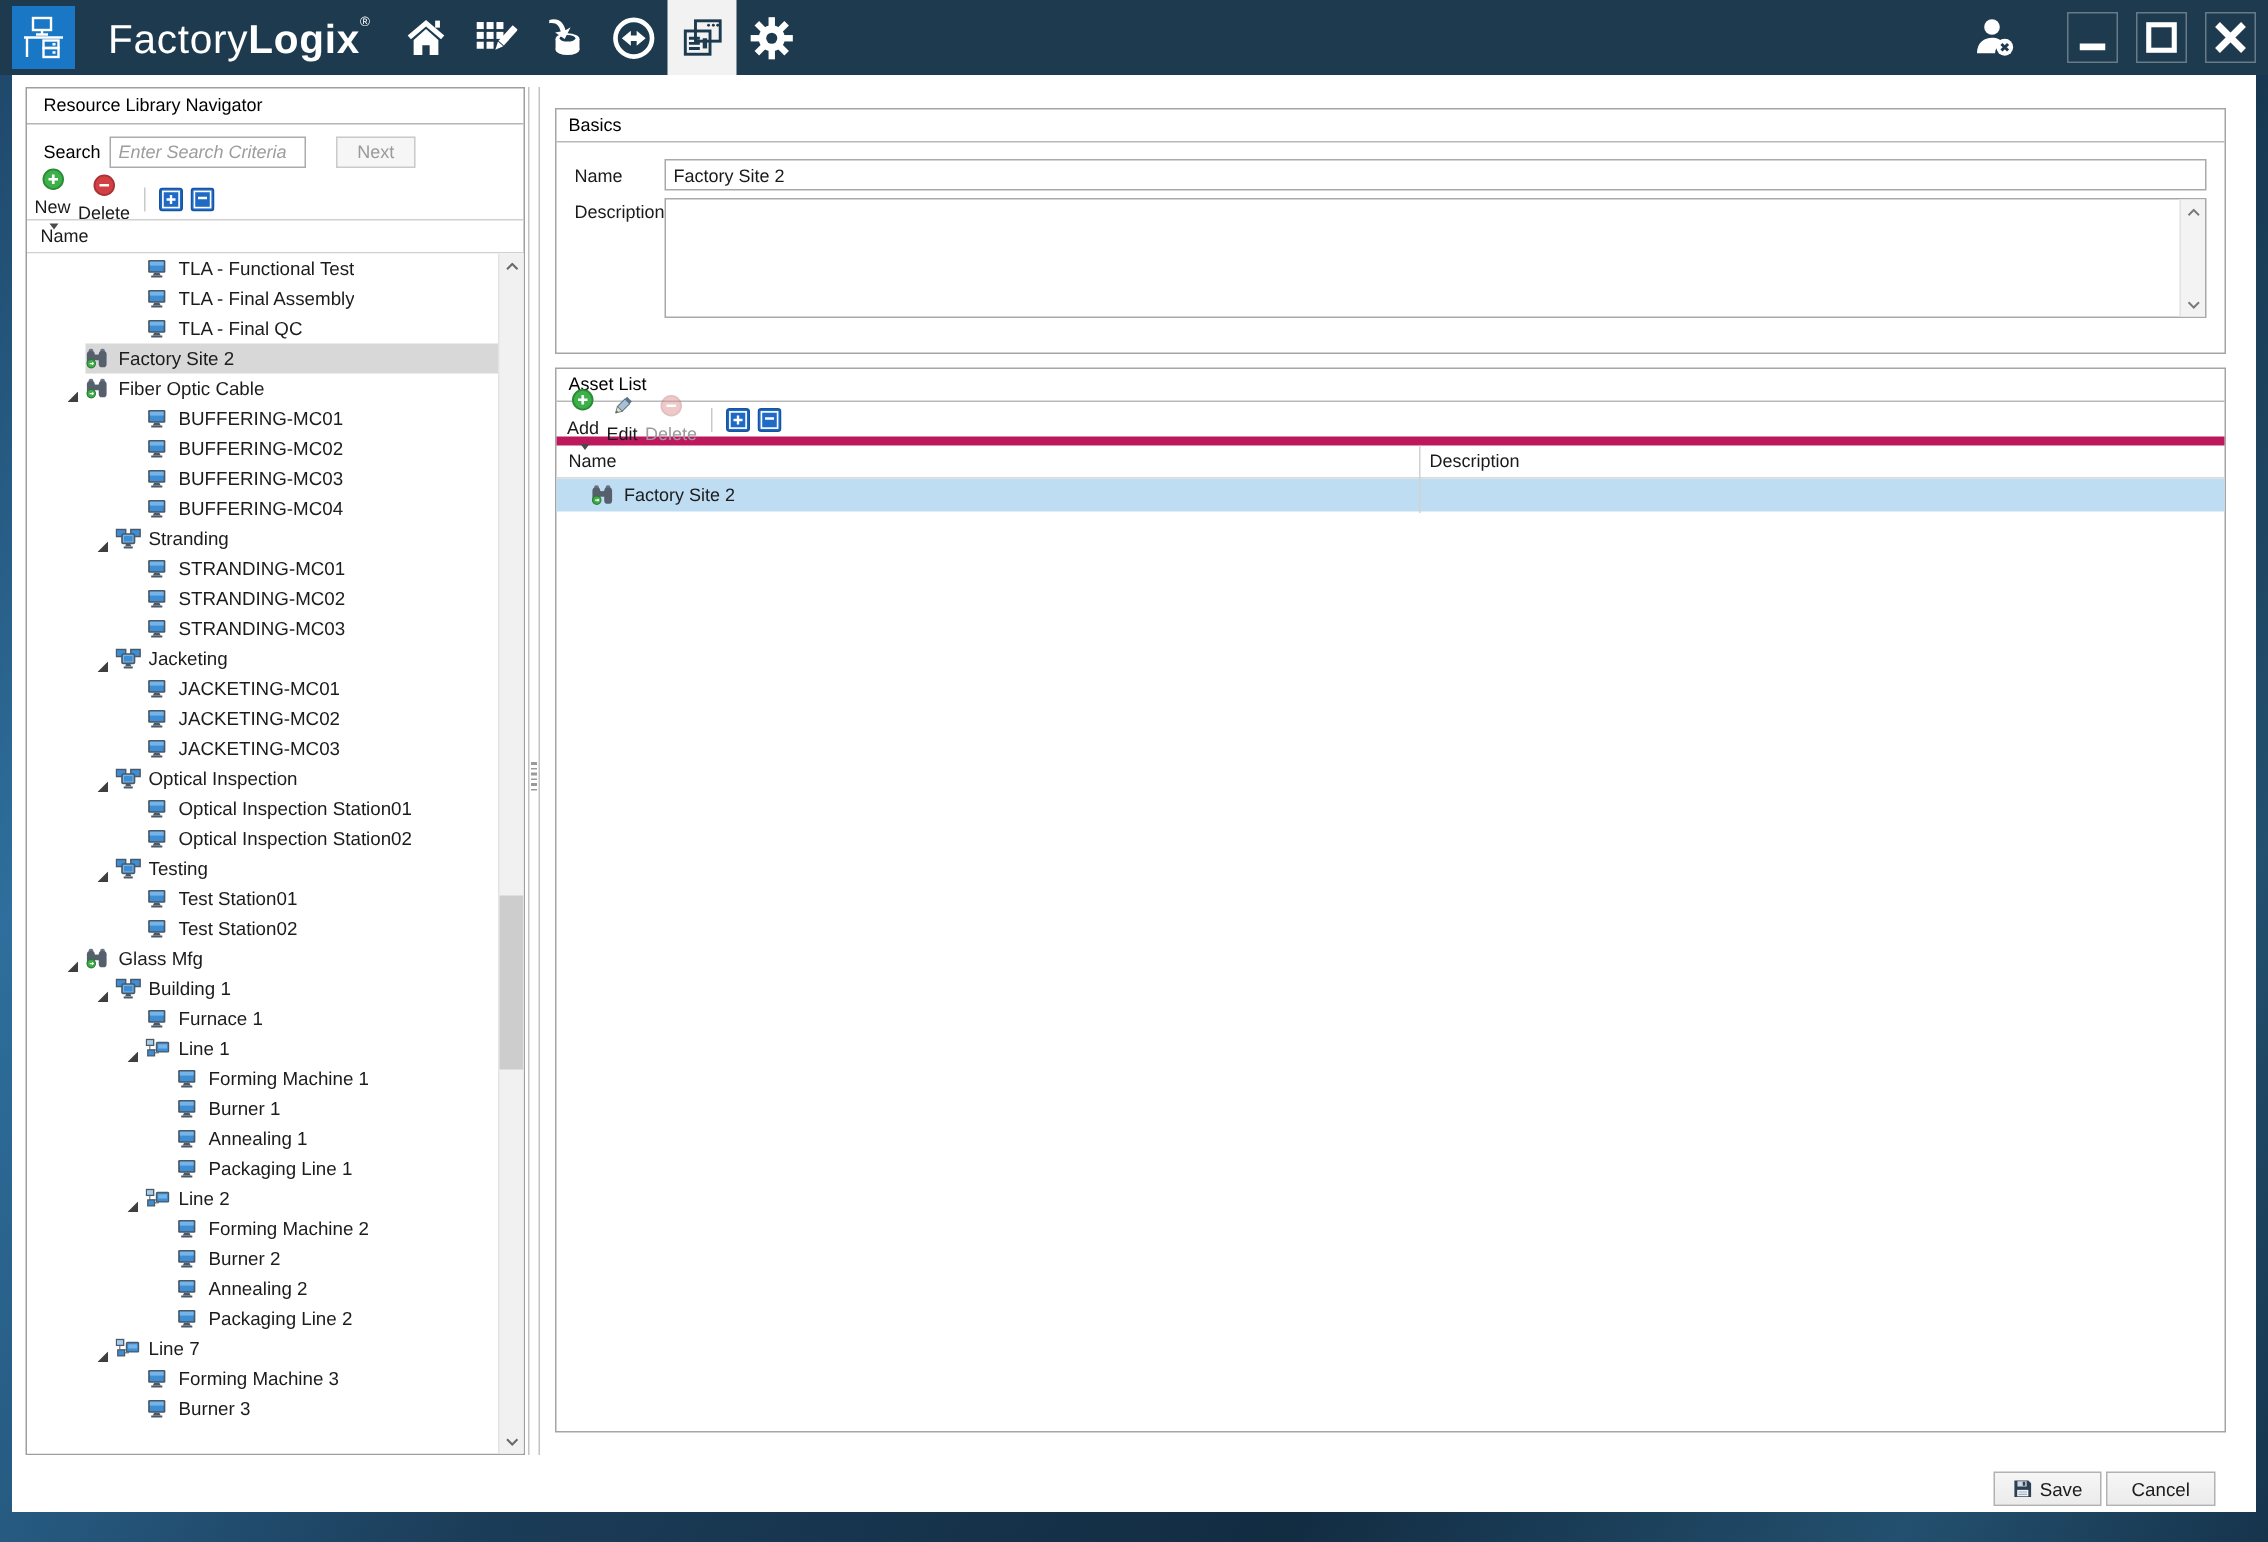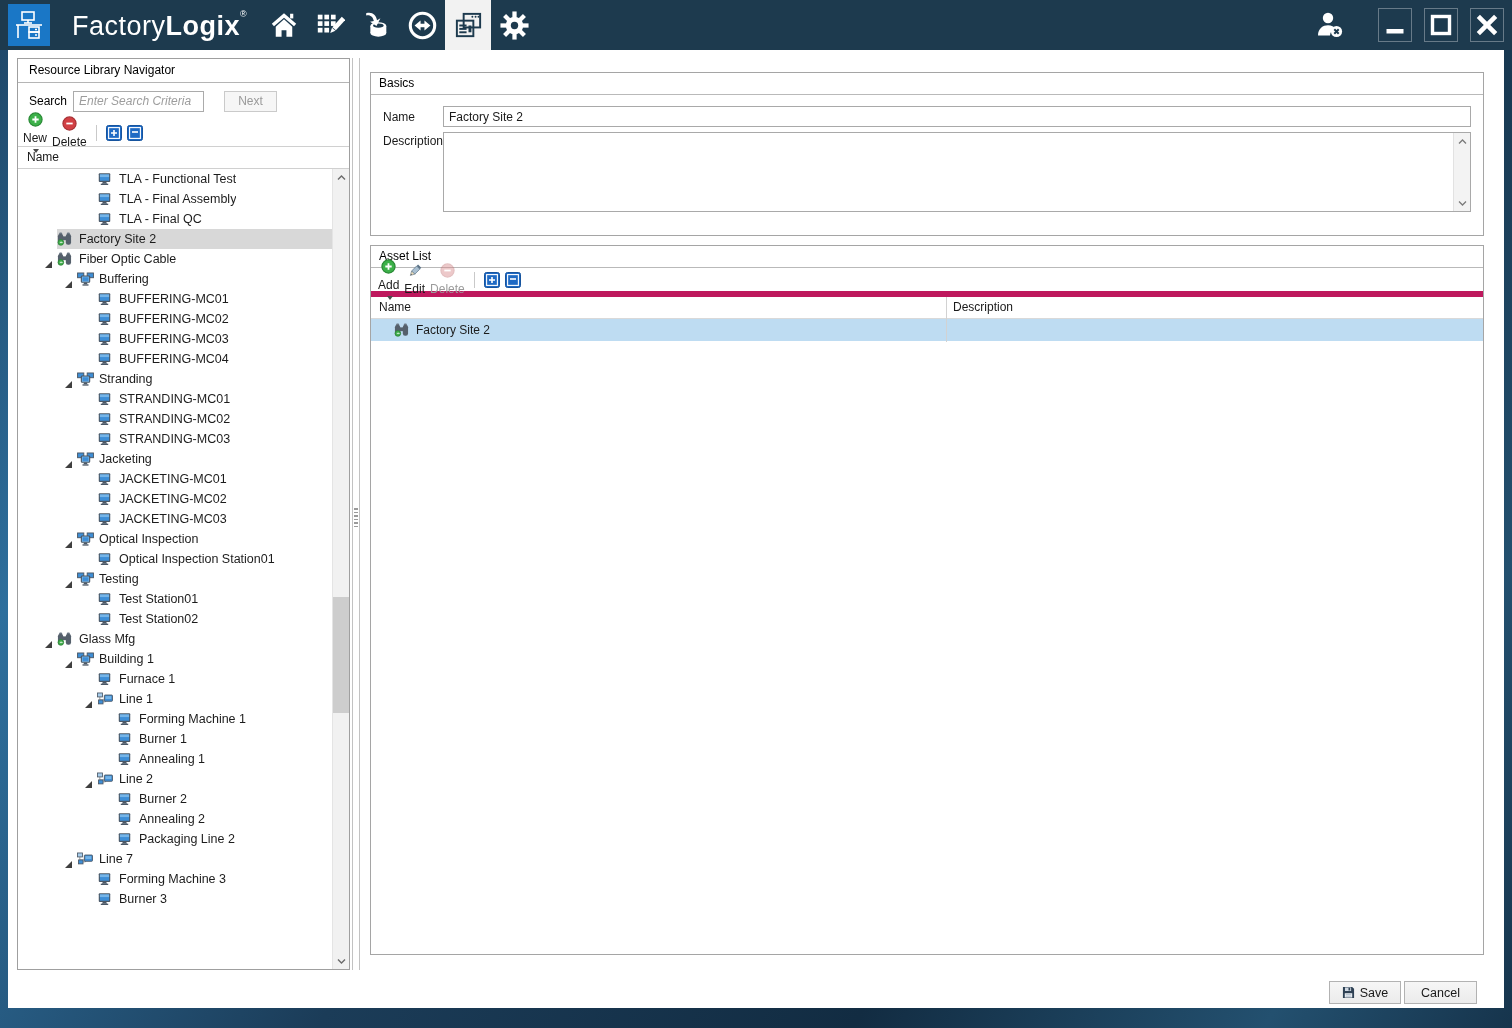--- a/index.html
+++ b/index.html
@@ -337,277 +337,272 @@
                     <rect x="9.4" y="1.6" width="5.6" height="11.6" rx="2.4" fill="#55606c"></rect>
                     <rect x="6" y="4.2" width="4" height="4" fill="#55606c"></rect>
                     <circle cx="4.1" cy="10.6" r="3" fill="#3fae4a" stroke="#2c7d35" stroke-width="0.8"></circle>
                     <path d="M3 10.6h2.2M4.7 9.8l.8.8-.8.8" stroke="#fff" stroke-width="0.8" fill="none"></path>
                   </svg>
                 </span>
                 <span class="node-label">Fiber Optic Cable</span>
               </span>
             </div>
             <div class="tree-row">
+              <span class="indent" style="width: 62px;"></span>
+              <span class="expander"></span>
+              <span class="node-body">
+                <span class="node-icon">
+                  <svg width="15" height="14" viewBox="0 0 17 14">
+                    <rect x="2" y="0.5" width="13" height="9.8" rx="1" fill="#4b5866"></rect>
+                    <rect x="3.3" y="1.8" width="10.4" height="7.2" fill="#3e8ed6"></rect>
+                    <rect x="3.3" y="1.8" width="10.4" height="3" fill="#74b4e8"></rect>
+                    <path d="M6.5 10.3h4l1 2h-6Z" fill="#4b5866"></path>
+                    <rect x="4.3" y="12.3" width="8.4" height="1.5" fill="#4b5866"></rect>
+                  </svg>
+                </span>
+                <span class="node-label">BUFFERING-MC01</span>
+              </span>
+            </div>
+            <div class="tree-row">
+              <span class="indent" style="width: 62px;"></span>
+              <span class="expander"></span>
+              <span class="node-body">
+                <span class="node-icon">
+                  <svg width="15" height="14" viewBox="0 0 17 14">
+                    <rect x="2" y="0.5" width="13" height="9.8" rx="1" fill="#4b5866"></rect>
+                    <rect x="3.3" y="1.8" width="10.4" height="7.2" fill="#3e8ed6"></rect>
+                    <rect x="3.3" y="1.8" width="10.4" height="3" fill="#74b4e8"></rect>
+                    <path d="M6.5 10.3h4l1 2h-6Z" fill="#4b5866"></path>
+                    <rect x="4.3" y="12.3" width="8.4" height="1.5" fill="#4b5866"></rect>
+                  </svg>
+                </span>
+                <span class="node-label">BUFFERING-MC02</span>
+              </span>
+            </div>
+            <div class="tree-row">
+              <span class="indent" style="width: 62px;"></span>
+              <span class="expander"></span>
+              <span class="node-body">
+                <span class="node-icon">
+                  <svg width="15" height="14" viewBox="0 0 17 14">
+                    <rect x="2" y="0.5" width="13" height="9.8" rx="1" fill="#4b5866"></rect>
+                    <rect x="3.3" y="1.8" width="10.4" height="7.2" fill="#3e8ed6"></rect>
+                    <rect x="3.3" y="1.8" width="10.4" height="3" fill="#74b4e8"></rect>
+                    <path d="M6.5 10.3h4l1 2h-6Z" fill="#4b5866"></path>
+                    <rect x="4.3" y="12.3" width="8.4" height="1.5" fill="#4b5866"></rect>
+                  </svg>
+                </span>
+                <span class="node-label">BUFFERING-MC03</span>
+              </span>
+            </div>
+            <div class="tree-row">
+              <span class="indent" style="width: 62px;"></span>
+              <span class="expander"></span>
+              <span class="node-body">
+                <span class="node-icon">
+                  <svg width="15" height="14" viewBox="0 0 17 14">
+                    <rect x="2" y="0.5" width="13" height="9.8" rx="1" fill="#4b5866"></rect>
+                    <rect x="3.3" y="1.8" width="10.4" height="7.2" fill="#3e8ed6"></rect>
+                    <rect x="3.3" y="1.8" width="10.4" height="3" fill="#74b4e8"></rect>
+                    <path d="M6.5 10.3h4l1 2h-6Z" fill="#4b5866"></path>
+                    <rect x="4.3" y="12.3" width="8.4" height="1.5" fill="#4b5866"></rect>
+                  </svg>
+                </span>
+                <span class="node-label">BUFFERING-MC04</span>
+              </span>
+            </div>
+            <div class="tree-row">
               <span class="indent" style="width: 42px;"></span>
               <span class="expander">
                 <svg width="8" height="8">
                   <path d="M7 0v7H0Z" fill="#3f3f3f"></path>
                 </svg>
               </span>
               <span class="node-body">
                 <span class="node-icon">
                   <svg width="17" height="15" viewBox="0 0 18 15">
                     <rect x="0.6" y="0.6" width="6.6" height="5" fill="#3e8ed6" stroke="#4b5866" stroke-width="1"></rect>
                     <rect x="10.8" y="0.6" width="6.6" height="5" fill="#3e8ed6" stroke="#4b5866" stroke-width="1"></rect>
                     <rect x="4.6" y="3.8" width="8.8" height="6.6" rx="0.8" fill="#74b4e8" stroke="#4b5866" stroke-width="1.2"></rect>
                     <rect x="6" y="5.2" width="6" height="3.8" fill="#3e8ed6"></rect>
                     <path d="M7.6 10.6h2.8l.8 1.8h-4.4Z" fill="#4b5866"></path>
                     <rect x="5.8" y="12.6" width="6.4" height="1.4" fill="#4b5866"></rect>
                   </svg>
                 </span>
-                <span class="node-label">Buffering</span>
-              </span>
-            </div>
-            <div class="tree-row">
-              <span class="indent" style="width: 62px;"></span>
-              <span class="expander"></span>
-              <span class="node-body">
-                <span class="node-icon">
-                  <svg width="15" height="14" viewBox="0 0 17 14">
-                    <rect x="2" y="0.5" width="13" height="9.8" rx="1" fill="#4b5866"></rect>
-                    <rect x="3.3" y="1.8" width="10.4" height="7.2" fill="#3e8ed6"></rect>
-                    <rect x="3.3" y="1.8" width="10.4" height="3" fill="#74b4e8"></rect>
-                    <path d="M6.5 10.3h4l1 2h-6Z" fill="#4b5866"></path>
-                    <rect x="4.3" y="12.3" width="8.4" height="1.5" fill="#4b5866"></rect>
-                  </svg>
-                </span>
-                <span class="node-label">BUFFERING-MC01</span>
-              </span>
-            </div>
-            <div class="tree-row">
-              <span class="indent" style="width: 62px;"></span>
-              <span class="expander"></span>
-              <span class="node-body">
-                <span class="node-icon">
-                  <svg width="15" height="14" viewBox="0 0 17 14">
-                    <rect x="2" y="0.5" width="13" height="9.8" rx="1" fill="#4b5866"></rect>
-                    <rect x="3.3" y="1.8" width="10.4" height="7.2" fill="#3e8ed6"></rect>
-                    <rect x="3.3" y="1.8" width="10.4" height="3" fill="#74b4e8"></rect>
-                    <path d="M6.5 10.3h4l1 2h-6Z" fill="#4b5866"></path>
-                    <rect x="4.3" y="12.3" width="8.4" height="1.5" fill="#4b5866"></rect>
-                  </svg>
-                </span>
-                <span class="node-label">BUFFERING-MC02</span>
-              </span>
-            </div>
-            <div class="tree-row">
-              <span class="indent" style="width: 62px;"></span>
-              <span class="expander"></span>
-              <span class="node-body">
-                <span class="node-icon">
-                  <svg width="15" height="14" viewBox="0 0 17 14">
-                    <rect x="2" y="0.5" width="13" height="9.8" rx="1" fill="#4b5866"></rect>
-                    <rect x="3.3" y="1.8" width="10.4" height="7.2" fill="#3e8ed6"></rect>
-                    <rect x="3.3" y="1.8" width="10.4" height="3" fill="#74b4e8"></rect>
-                    <path d="M6.5 10.3h4l1 2h-6Z" fill="#4b5866"></path>
-                    <rect x="4.3" y="12.3" width="8.4" height="1.5" fill="#4b5866"></rect>
-                  </svg>
-                </span>
-                <span class="node-label">BUFFERING-MC03</span>
-              </span>
-            </div>
-            <div class="tree-row">
-              <span class="indent" style="width: 62px;"></span>
-              <span class="expander"></span>
-              <span class="node-body">
-                <span class="node-icon">
-                  <svg width="15" height="14" viewBox="0 0 17 14">
-                    <rect x="2" y="0.5" width="13" height="9.8" rx="1" fill="#4b5866"></rect>
-                    <rect x="3.3" y="1.8" width="10.4" height="7.2" fill="#3e8ed6"></rect>
-                    <rect x="3.3" y="1.8" width="10.4" height="3" fill="#74b4e8"></rect>
-                    <path d="M6.5 10.3h4l1 2h-6Z" fill="#4b5866"></path>
-                    <rect x="4.3" y="12.3" width="8.4" height="1.5" fill="#4b5866"></rect>
-                  </svg>
-                </span>
-                <span class="node-label">BUFFERING-MC04</span>
+                <span class="node-label">Stranding</span>
+              </span>
+            </div>
+            <div class="tree-row">
+              <span class="indent" style="width: 62px;"></span>
+              <span class="expander"></span>
+              <span class="node-body">
+                <span class="node-icon">
+                  <svg width="15" height="14" viewBox="0 0 17 14">
+                    <rect x="2" y="0.5" width="13" height="9.8" rx="1" fill="#4b5866"></rect>
+                    <rect x="3.3" y="1.8" width="10.4" height="7.2" fill="#3e8ed6"></rect>
+                    <rect x="3.3" y="1.8" width="10.4" height="3" fill="#74b4e8"></rect>
+                    <path d="M6.5 10.3h4l1 2h-6Z" fill="#4b5866"></path>
+                    <rect x="4.3" y="12.3" width="8.4" height="1.5" fill="#4b5866"></rect>
+                  </svg>
+                </span>
+                <span class="node-label">STRANDING-MC01</span>
+              </span>
+            </div>
+            <div class="tree-row">
+              <span class="indent" style="width: 62px;"></span>
+              <span class="expander"></span>
+              <span class="node-body">
+                <span class="node-icon">
+                  <svg width="15" height="14" viewBox="0 0 17 14">
+                    <rect x="2" y="0.5" width="13" height="9.8" rx="1" fill="#4b5866"></rect>
+                    <rect x="3.3" y="1.8" width="10.4" height="7.2" fill="#3e8ed6"></rect>
+                    <rect x="3.3" y="1.8" width="10.4" height="3" fill="#74b4e8"></rect>
+                    <path d="M6.5 10.3h4l1 2h-6Z" fill="#4b5866"></path>
+                    <rect x="4.3" y="12.3" width="8.4" height="1.5" fill="#4b5866"></rect>
+                  </svg>
+                </span>
+                <span class="node-label">STRANDING-MC02</span>
+              </span>
+            </div>
+            <div class="tree-row">
+              <span class="indent" style="width: 62px;"></span>
+              <span class="expander"></span>
+              <span class="node-body">
+                <span class="node-icon">
+                  <svg width="15" height="14" viewBox="0 0 17 14">
+                    <rect x="2" y="0.5" width="13" height="9.8" rx="1" fill="#4b5866"></rect>
+                    <rect x="3.3" y="1.8" width="10.4" height="7.2" fill="#3e8ed6"></rect>
+                    <rect x="3.3" y="1.8" width="10.4" height="3" fill="#74b4e8"></rect>
+                    <path d="M6.5 10.3h4l1 2h-6Z" fill="#4b5866"></path>
+                    <rect x="4.3" y="12.3" width="8.4" height="1.5" fill="#4b5866"></rect>
+                  </svg>
+                </span>
+                <span class="node-label">STRANDING-MC03</span>
               </span>
             </div>
             <div class="tree-row">
               <span class="indent" style="width: 42px;"></span>
               <span class="expander">
                 <svg width="8" height="8">
                   <path d="M7 0v7H0Z" fill="#3f3f3f"></path>
                 </svg>
               </span>
               <span class="node-body">
                 <span class="node-icon">
                   <svg width="17" height="15" viewBox="0 0 18 15">
                     <rect x="0.6" y="0.6" width="6.6" height="5" fill="#3e8ed6" stroke="#4b5866" stroke-width="1"></rect>
                     <rect x="10.8" y="0.6" width="6.6" height="5" fill="#3e8ed6" stroke="#4b5866" stroke-width="1"></rect>
                     <rect x="4.6" y="3.8" width="8.8" height="6.6" rx="0.8" fill="#74b4e8" stroke="#4b5866" stroke-width="1.2"></rect>
                     <rect x="6" y="5.2" width="6" height="3.8" fill="#3e8ed6"></rect>
                     <path d="M7.6 10.6h2.8l.8 1.8h-4.4Z" fill="#4b5866"></path>
                     <rect x="5.8" y="12.6" width="6.4" height="1.4" fill="#4b5866"></rect>
                   </svg>
                 </span>
-                <span class="node-label">Stranding</span>
-              </span>
-            </div>
-            <div class="tree-row">
-              <span class="indent" style="width: 62px;"></span>
-              <span class="expander"></span>
-              <span class="node-body">
-                <span class="node-icon">
-                  <svg width="15" height="14" viewBox="0 0 17 14">
-                    <rect x="2" y="0.5" width="13" height="9.8" rx="1" fill="#4b5866"></rect>
-                    <rect x="3.3" y="1.8" width="10.4" height="7.2" fill="#3e8ed6"></rect>
-                    <rect x="3.3" y="1.8" width="10.4" height="3" fill="#74b4e8"></rect>
-                    <path d="M6.5 10.3h4l1 2h-6Z" fill="#4b5866"></path>
-                    <rect x="4.3" y="12.3" width="8.4" height="1.5" fill="#4b5866"></rect>
-                  </svg>
-                </span>
-                <span class="node-label">STRANDING-MC01</span>
-              </span>
-            </div>
-            <div class="tree-row">
-              <span class="indent" style="width: 62px;"></span>
-              <span class="expander"></span>
-              <span class="node-body">
-                <span class="node-icon">
-                  <svg width="15" height="14" viewBox="0 0 17 14">
-                    <rect x="2" y="0.5" width="13" height="9.8" rx="1" fill="#4b5866"></rect>
-                    <rect x="3.3" y="1.8" width="10.4" height="7.2" fill="#3e8ed6"></rect>
-                    <rect x="3.3" y="1.8" width="10.4" height="3" fill="#74b4e8"></rect>
-                    <path d="M6.5 10.3h4l1 2h-6Z" fill="#4b5866"></path>
-                    <rect x="4.3" y="12.3" width="8.4" height="1.5" fill="#4b5866"></rect>
-                  </svg>
-                </span>
-                <span class="node-label">STRANDING-MC02</span>
-              </span>
-            </div>
-            <div class="tree-row">
-              <span class="indent" style="width: 62px;"></span>
-              <span class="expander"></span>
-              <span class="node-body">
-                <span class="node-icon">
-                  <svg width="15" height="14" viewBox="0 0 17 14">
-                    <rect x="2" y="0.5" width="13" height="9.8" rx="1" fill="#4b5866"></rect>
-                    <rect x="3.3" y="1.8" width="10.4" height="7.2" fill="#3e8ed6"></rect>
-                    <rect x="3.3" y="1.8" width="10.4" height="3" fill="#74b4e8"></rect>
-                    <path d="M6.5 10.3h4l1 2h-6Z" fill="#4b5866"></path>
-                    <rect x="4.3" y="12.3" width="8.4" height="1.5" fill="#4b5866"></rect>
-                  </svg>
-                </span>
-                <span class="node-label">STRANDING-MC03</span>
+                <span class="node-label">Jacketing</span>
+              </span>
+            </div>
+            <div class="tree-row">
+              <span class="indent" style="width: 62px;"></span>
+              <span class="expander"></span>
+              <span class="node-body">
+                <span class="node-icon">
+                  <svg width="15" height="14" viewBox="0 0 17 14">
+                    <rect x="2" y="0.5" width="13" height="9.8" rx="1" fill="#4b5866"></rect>
+                    <rect x="3.3" y="1.8" width="10.4" height="7.2" fill="#3e8ed6"></rect>
+                    <rect x="3.3" y="1.8" width="10.4" height="3" fill="#74b4e8"></rect>
+                    <path d="M6.5 10.3h4l1 2h-6Z" fill="#4b5866"></path>
+                    <rect x="4.3" y="12.3" width="8.4" height="1.5" fill="#4b5866"></rect>
+                  </svg>
+                </span>
+                <span class="node-label">JACKETING-MC01</span>
+              </span>
+            </div>
+            <div class="tree-row">
+              <span class="indent" style="width: 62px;"></span>
+              <span class="expander"></span>
+              <span class="node-body">
+                <span class="node-icon">
+                  <svg width="15" height="14" viewBox="0 0 17 14">
+                    <rect x="2" y="0.5" width="13" height="9.8" rx="1" fill="#4b5866"></rect>
+                    <rect x="3.3" y="1.8" width="10.4" height="7.2" fill="#3e8ed6"></rect>
+                    <rect x="3.3" y="1.8" width="10.4" height="3" fill="#74b4e8"></rect>
+                    <path d="M6.5 10.3h4l1 2h-6Z" fill="#4b5866"></path>
+                    <rect x="4.3" y="12.3" width="8.4" height="1.5" fill="#4b5866"></rect>
+                  </svg>
+                </span>
+                <span class="node-label">JACKETING-MC02</span>
+              </span>
+            </div>
+            <div class="tree-row">
+              <span class="indent" style="width: 62px;"></span>
+              <span class="expander"></span>
+              <span class="node-body">
+                <span class="node-icon">
+                  <svg width="15" height="14" viewBox="0 0 17 14">
+                    <rect x="2" y="0.5" width="13" height="9.8" rx="1" fill="#4b5866"></rect>
+                    <rect x="3.3" y="1.8" width="10.4" height="7.2" fill="#3e8ed6"></rect>
+                    <rect x="3.3" y="1.8" width="10.4" height="3" fill="#74b4e8"></rect>
+                    <path d="M6.5 10.3h4l1 2h-6Z" fill="#4b5866"></path>
+                    <rect x="4.3" y="12.3" width="8.4" height="1.5" fill="#4b5866"></rect>
+                  </svg>
+                </span>
+                <span class="node-label">JACKETING-MC03</span>
               </span>
             </div>
             <div class="tree-row">
               <span class="indent" style="width: 42px;"></span>
               <span class="expander">
                 <svg width="8" height="8">
                   <path d="M7 0v7H0Z" fill="#3f3f3f"></path>
                 </svg>
               </span>
               <span class="node-body">
                 <span class="node-icon">
                   <svg width="17" height="15" viewBox="0 0 18 15">
                     <rect x="0.6" y="0.6" width="6.6" height="5" fill="#3e8ed6" stroke="#4b5866" stroke-width="1"></rect>
                     <rect x="10.8" y="0.6" width="6.6" height="5" fill="#3e8ed6" stroke="#4b5866" stroke-width="1"></rect>
                     <rect x="4.6" y="3.8" width="8.8" height="6.6" rx="0.8" fill="#74b4e8" stroke="#4b5866" stroke-width="1.2"></rect>
                     <rect x="6" y="5.2" width="6" height="3.8" fill="#3e8ed6"></rect>
                     <path d="M7.6 10.6h2.8l.8 1.8h-4.4Z" fill="#4b5866"></path>
                     <rect x="5.8" y="12.6" width="6.4" height="1.4" fill="#4b5866"></rect>
                   </svg>
                 </span>
-                <span class="node-label">Jacketing</span>
-              </span>
-            </div>
-            <div class="tree-row">
-              <span class="indent" style="width: 62px;"></span>
-              <span class="expander"></span>
-              <span class="node-body">
-                <span class="node-icon">
-                  <svg width="15" height="14" viewBox="0 0 17 14">
-                    <rect x="2" y="0.5" width="13" height="9.8" rx="1" fill="#4b5866"></rect>
-                    <rect x="3.3" y="1.8" width="10.4" height="7.2" fill="#3e8ed6"></rect>
-                    <rect x="3.3" y="1.8" width="10.4" height="3" fill="#74b4e8"></rect>
-                    <path d="M6.5 10.3h4l1 2h-6Z" fill="#4b5866"></path>
-                    <rect x="4.3" y="12.3" width="8.4" height="1.5" fill="#4b5866"></rect>
-                  </svg>
-                </span>
-                <span class="node-label">JACKETING-MC01</span>
-              </span>
-            </div>
-            <div class="tree-row">
-              <span class="indent" style="width: 62px;"></span>
-              <span class="expander"></span>
-              <span class="node-body">
-                <span class="node-icon">
-                  <svg width="15" height="14" viewBox="0 0 17 14">
-                    <rect x="2" y="0.5" width="13" height="9.8" rx="1" fill="#4b5866"></rect>
-                    <rect x="3.3" y="1.8" width="10.4" height="7.2" fill="#3e8ed6"></rect>
-                    <rect x="3.3" y="1.8" width="10.4" height="3" fill="#74b4e8"></rect>
-                    <path d="M6.5 10.3h4l1 2h-6Z" fill="#4b5866"></path>
-                    <rect x="4.3" y="12.3" width="8.4" height="1.5" fill="#4b5866"></rect>
-                  </svg>
-                </span>
-                <span class="node-label">JACKETING-MC02</span>
-              </span>
-            </div>
-            <div class="tree-row">
-              <span class="indent" style="width: 62px;"></span>
-              <span class="expander"></span>
-              <span class="node-body">
-                <span class="node-icon">
-                  <svg width="15" height="14" viewBox="0 0 17 14">
-                    <rect x="2" y="0.5" width="13" height="9.8" rx="1" fill="#4b5866"></rect>
-                    <rect x="3.3" y="1.8" width="10.4" height="7.2" fill="#3e8ed6"></rect>
-                    <rect x="3.3" y="1.8" width="10.4" height="3" fill="#74b4e8"></rect>
-                    <path d="M6.5 10.3h4l1 2h-6Z" fill="#4b5866"></path>
-                    <rect x="4.3" y="12.3" width="8.4" height="1.5" fill="#4b5866"></rect>
-                  </svg>
-                </span>
-                <span class="node-label">JACKETING-MC03</span>
-              </span>
-            </div>
-            <div class="tree-row">
-              <span class="indent" style="width: 42px;"></span>
-              <span class="expander">
-                <svg width="8" height="8">
-                  <path d="M7 0v7H0Z" fill="#3f3f3f"></path>
-                </svg>
-              </span>
-              <span class="node-body">
-                <span class="node-icon">
-                  <svg width="17" height="15" viewBox="0 0 18 15">
-                    <rect x="0.6" y="0.6" width="6.6" height="5" fill="#3e8ed6" stroke="#4b5866" stroke-width="1"></rect>
-                    <rect x="10.8" y="0.6" width="6.6" height="5" fill="#3e8ed6" stroke="#4b5866" stroke-width="1"></rect>
-                    <rect x="4.6" y="3.8" width="8.8" height="6.6" rx="0.8" fill="#74b4e8" stroke="#4b5866" stroke-width="1.2"></rect>
-                    <rect x="6" y="5.2" width="6" height="3.8" fill="#3e8ed6"></rect>
-                    <path d="M7.6 10.6h2.8l.8 1.8h-4.4Z" fill="#4b5866"></path>
-                    <rect x="5.8" y="12.6" width="6.4" height="1.4" fill="#4b5866"></rect>
-                  </svg>
-                </span>
                 <span class="node-label">Optical Inspection</span>
               </span>
             </div>
             <div class="tree-row">
               <span class="indent" style="width: 62px;"></span>
               <span class="expander"></span>
               <span class="node-body">
                 <span class="node-icon">
                   <svg width="15" height="14" viewBox="0 0 17 14">
                     <rect x="2" y="0.5" width="13" height="9.8" rx="1" fill="#4b5866"></rect>
                     <rect x="3.3" y="1.8" width="10.4" height="7.2" fill="#3e8ed6"></rect>
                     <rect x="3.3" y="1.8" width="10.4" height="3" fill="#74b4e8"></rect>
                     <path d="M6.5 10.3h4l1 2h-6Z" fill="#4b5866"></path>
                     <rect x="4.3" y="12.3" width="8.4" height="1.5" fill="#4b5866"></rect>
                   </svg>
                 </span>
                 <span class="node-label">Optical Inspection Station01</span>
+              </span>
+            </div>
+            <div class="tree-row">
+              <span class="indent" style="width: 62px;"></span>
+              <span class="expander"></span>
+              <span class="node-body">
+                <span class="node-icon">
+                  <svg width="15" height="14" viewBox="0 0 17 14">
+                    <rect x="2" y="0.5" width="13" height="9.8" rx="1" fill="#4b5866"></rect>
+                    <rect x="3.3" y="1.8" width="10.4" height="7.2" fill="#3e8ed6"></rect>
+                    <rect x="3.3" y="1.8" width="10.4" height="3" fill="#74b4e8"></rect>
+                    <path d="M6.5 10.3h4l1 2h-6Z" fill="#4b5866"></path>
+                    <rect x="4.3" y="12.3" width="8.4" height="1.5" fill="#4b5866"></rect>
+                  </svg>
+                </span>
+                <span class="node-label">Optical Inspection Station02</span>
               </span>
             </div>
             <div class="tree-row">
               <span class="indent" style="width: 42px;"></span>
               <span class="expander">
                 <svg width="8" height="8">
                   <path d="M7 0v7H0Z" fill="#3f3f3f"></path>
                 </svg>
               </span>
               <span class="node-body">
@@ -777,37 +772,69 @@
                     <rect x="3.3" y="1.8" width="10.4" height="7.2" fill="#3e8ed6"></rect>
                     <rect x="3.3" y="1.8" width="10.4" height="3" fill="#74b4e8"></rect>
                     <path d="M6.5 10.3h4l1 2h-6Z" fill="#4b5866"></path>
                     <rect x="4.3" y="12.3" width="8.4" height="1.5" fill="#4b5866"></rect>
                   </svg>
                 </span>
                 <span class="node-label">Annealing 1</span>
               </span>
             </div>
             <div class="tree-row">
+              <span class="indent" style="width: 82px;"></span>
+              <span class="expander"></span>
+              <span class="node-body">
+                <span class="node-icon">
+                  <svg width="15" height="14" viewBox="0 0 17 14">
+                    <rect x="2" y="0.5" width="13" height="9.8" rx="1" fill="#4b5866"></rect>
+                    <rect x="3.3" y="1.8" width="10.4" height="7.2" fill="#3e8ed6"></rect>
+                    <rect x="3.3" y="1.8" width="10.4" height="3" fill="#74b4e8"></rect>
+                    <path d="M6.5 10.3h4l1 2h-6Z" fill="#4b5866"></path>
+                    <rect x="4.3" y="12.3" width="8.4" height="1.5" fill="#4b5866"></rect>
+                  </svg>
+                </span>
+                <span class="node-label">Packaging Line 1</span>
+              </span>
+            </div>
+            <div class="tree-row">
               <span class="indent" style="width: 62px;"></span>
               <span class="expander">
                 <svg width="8" height="8">
                   <path d="M7 0v7H0Z" fill="#3f3f3f"></path>
                 </svg>
               </span>
               <span class="node-body">
                 <span class="node-icon">
                   <svg width="16" height="14" viewBox="0 0 17 14">
                     <path d="M3 5v3h6M4 10h5V8" stroke="#8f8f8f" stroke-width="1" fill="none"></path>
                     <rect x="0.6" y="0.6" width="5.2" height="4.2" fill="#a7cdec" stroke="#4b5866" stroke-width="0.9"></rect>
                     <rect x="1.6" y="8" width="4.8" height="4.2" fill="#3e8ed6" stroke="#4b5866" stroke-width="0.9"></rect>
                     <rect x="7.8" y="2.8" width="8.6" height="6.6" rx="0.7" fill="#3e8ed6" stroke="#4b5866" stroke-width="1"></rect>
                     <rect x="9" y="4" width="6.2" height="3" fill="#74b4e8"></rect>
                   </svg>
                 </span>
                 <span class="node-label">Line 2</span>
+              </span>
+            </div>
+            <div class="tree-row">
+              <span class="indent" style="width: 82px;"></span>
+              <span class="expander"></span>
+              <span class="node-body">
+                <span class="node-icon">
+                  <svg width="15" height="14" viewBox="0 0 17 14">
+                    <rect x="2" y="0.5" width="13" height="9.8" rx="1" fill="#4b5866"></rect>
+                    <rect x="3.3" y="1.8" width="10.4" height="7.2" fill="#3e8ed6"></rect>
+                    <rect x="3.3" y="1.8" width="10.4" height="3" fill="#74b4e8"></rect>
+                    <path d="M6.5 10.3h4l1 2h-6Z" fill="#4b5866"></path>
+                    <rect x="4.3" y="12.3" width="8.4" height="1.5" fill="#4b5866"></rect>
+                  </svg>
+                </span>
+                <span class="node-label">Forming Machine 2</span>
               </span>
             </div>
             <div class="tree-row">
               <span class="indent" style="width: 82px;"></span>
               <span class="expander"></span>
               <span class="node-body">
                 <span class="node-icon">
                   <svg width="15" height="14" viewBox="0 0 17 14">
                     <rect x="2" y="0.5" width="13" height="9.8" rx="1" fill="#4b5866"></rect>
                     <rect x="3.3" y="1.8" width="10.4" height="7.2" fill="#3e8ed6"></rect>

